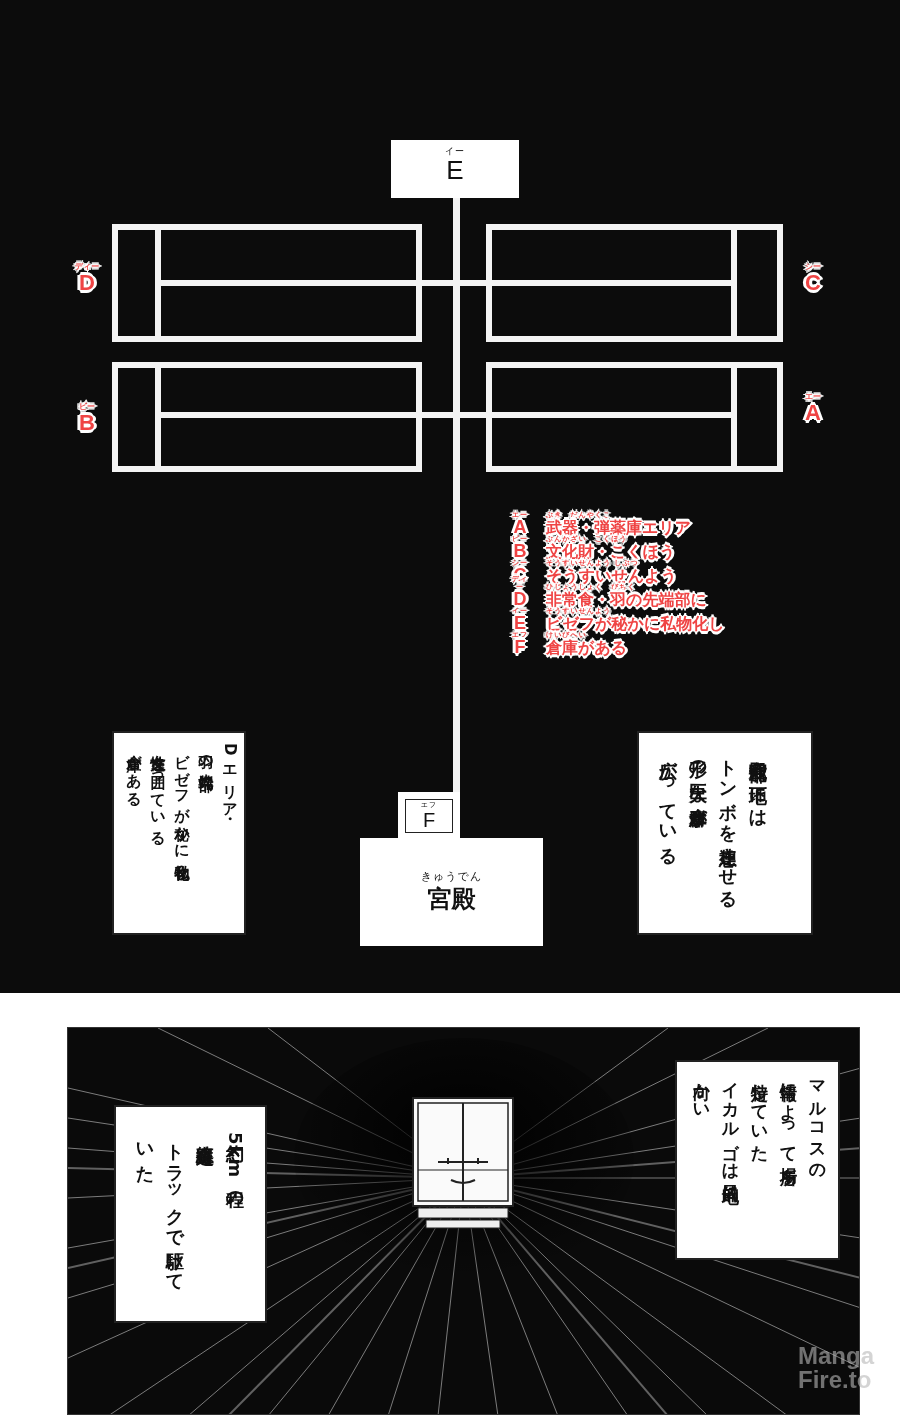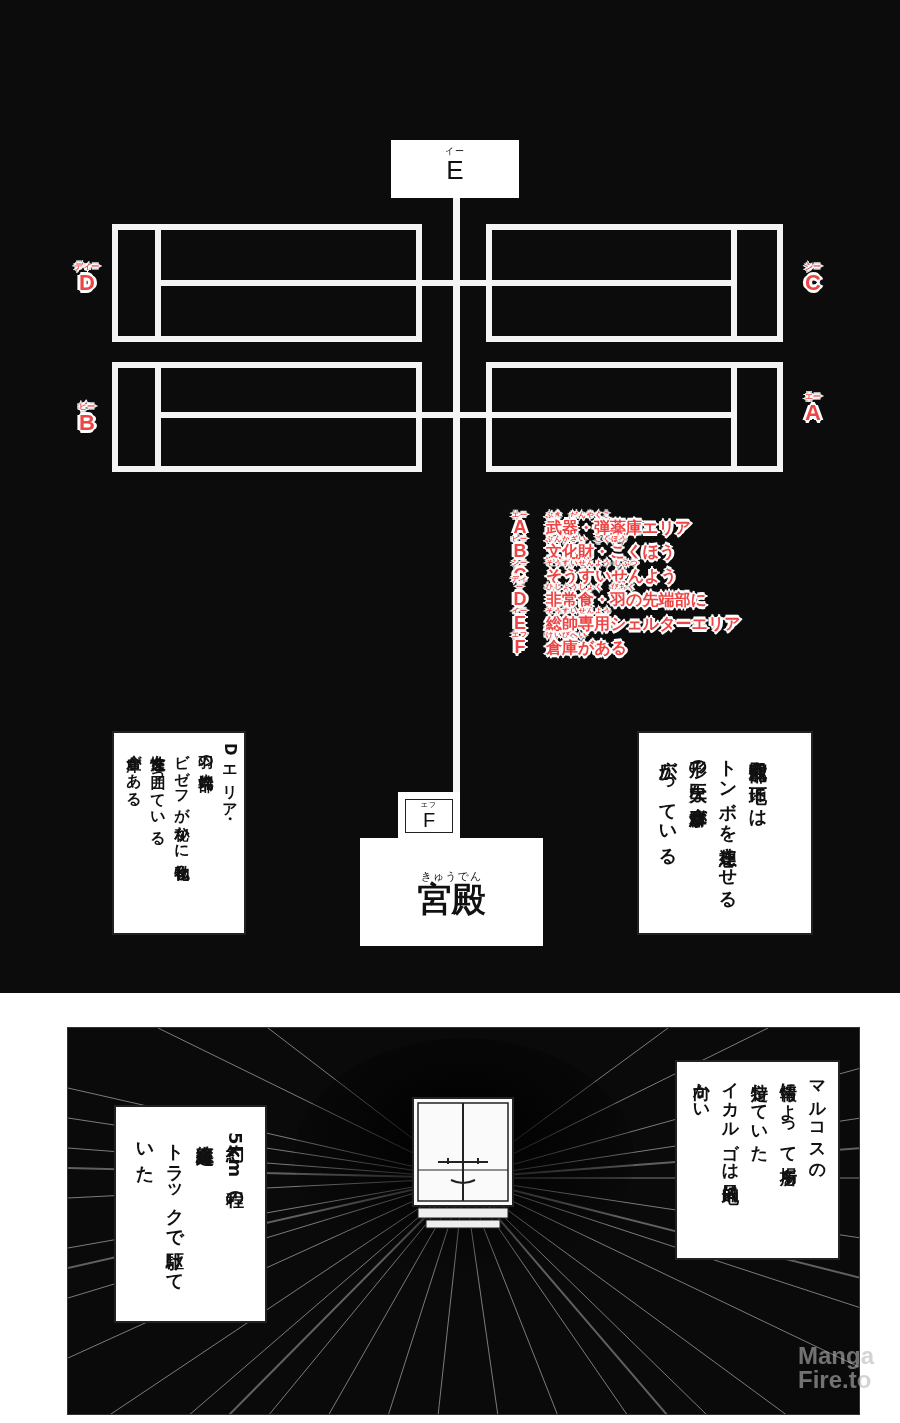--- a/index.html
+++ b/index.html
@@ -117,21 +117,21 @@
           <span class="t">非常食・羽の先端部に</span>
         </div>
     </div>
     <div class="leg-row">
       <div class="leg-letter">
           <span class="r">イー</span>
           <span class="l">E</span>
         </div>
       <div class="leg-text">
           <span class="r">そうすいせんよう</span>
-          <span class="t">総帥専用シェルターエリア</span>
+          <span class="t">ビゼフが秘かに私物化し</span>
         </div>
     </div>
     <div class="leg-row">
       <div class="leg-letter">
           <span class="r">エフ</span>
           <span class="l">F</span>
         </div>
       <div class="leg-text">
           <span class="r">けいびへい</span>
           <span class="t">倉庫がある</span>
@@ -139,21 +139,21 @@
     </div>
   </div>
 
   <div class="labelbox" style="left:398px;top:792px;width:62px;height:48px;border:7px solid #fff;outline:1px solid #222;outline-offset:-8px;padding-top:2px;">
     <span class="ruby" style="font-size:7px;line-height:8px;">エフ</span>
     <span class="big" style="font-size:20px;line-height:22px;">F</span>
   </div>
 
   <div class="labelbox" style="left:360px;top:838px;width:183px;height:108px;padding-top:32px;">
     <span class="ruby" style="font-size:11px;line-height:13px;">きゅうでん</span>
-    <span style="font-size:34px;line-height:32px;font-weight:bold;font-family:'DejaVu Sans',sans-serif;text-align:right;">宮殿</span>
+    <span style="font-size:24px;line-height:32px;font-weight:bold;font-family:'DejaVu Sans',sans-serif;text-align:right;">宮殿</span>
   </div>
 
   <div class="vbox" style="left:112px;top:731px;width:134px;height:204px;">
     <div class="vtext" style="height:184px;white-space:pre;font-size:15px;line-height:24px;">Dエリア・
 羽の先端部に
 ビゼフが秘かに私物化し
 女性達を囲っている
 倉庫がある</div>
   </div>
 

